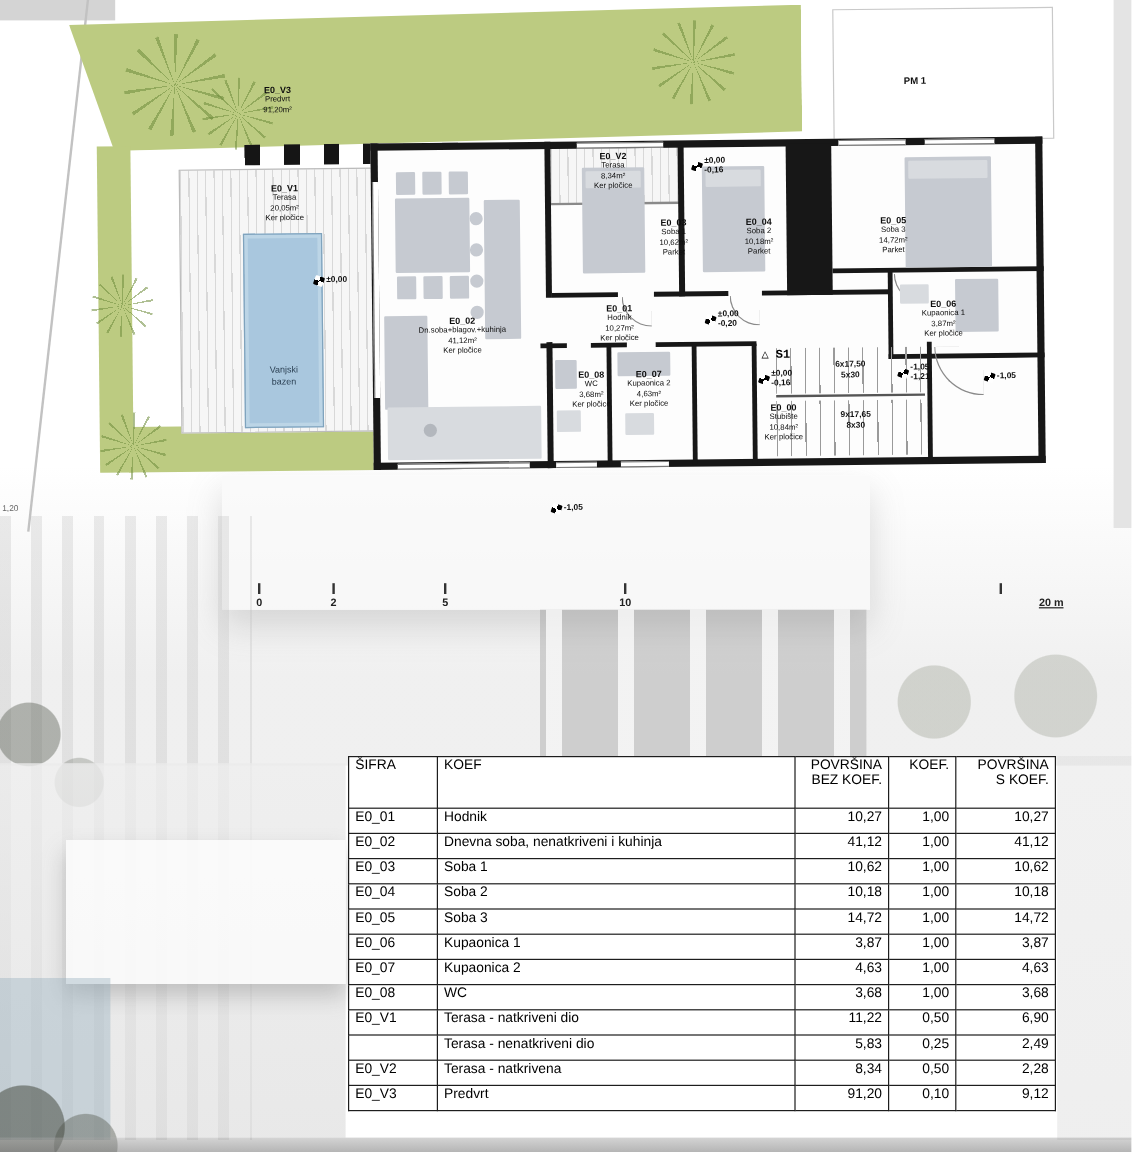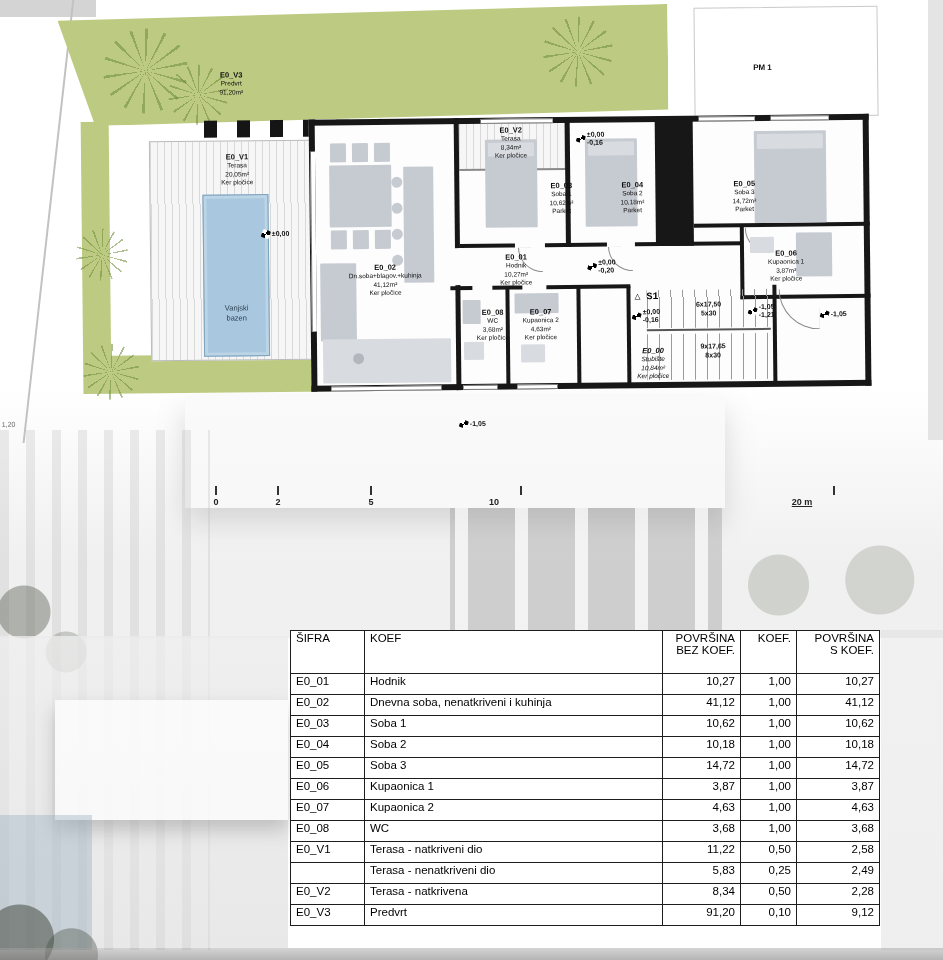--- a/index.html
+++ b/index.html
@@ -227,21 +227,21 @@
     <span>WC</span>
     <span>3,68m²</span>
     <span>Ker pločice</span>
   </div>
   <div class="rlabel" style="left:540px;top:308px;">
     <span class="code">E0_07</span>
     <span>Kupaonica 2</span>
     <span>4,63m²</span>
     <span>Ker pločice</span>
   </div>
-  <div class="rlabel" style="left:652px;top:348px;font-style:italic;">
+  <div class="rlabel" style="left:652px;top:337px;">
     <span class="code">E0_00</span>
     <span>Stubište</span>
     <span>10,84m²</span>
     <span>Ker pločice</span>
   </div>
 
   <div class="s1" style="left:634px;top:292px;font-family:Liberation Mono, monospace;">△ S1</div>
   <div class="srun" style="left:708px;top:302px;">
     <span>6x17,50</span>
     <span>5x30</span>
@@ -302,22 +302,22 @@
 
 <div>
   <div class="tick" style="left:215px;"></div>
   <div class="tick" style="left:277px;"></div>
   <div class="tick" style="left:370px;"></div>
   <div class="tick" style="left:520px;"></div>
   <div class="tick" style="left:833px;"></div>
   <div class="ticklab" style="left:216px;">0</div>
   <div class="ticklab" style="left:278px;">2</div>
   <div class="ticklab" style="left:371px;">5</div>
-  <div class="ticklab" style="left:494px;">10</div>
-  <div class="ticklab" style="left:802px;text-decoration:underline;">20 m</div>
+  <div class="ticklab" style="left:521px;">10</div>
+  <div class="ticklab" style="left:876px;text-decoration:underline;">20 m</div>
 </div>
 
 <table id="areatable">
   <colgroup>
       <col class="c-code">
       <col class="c-opis">
       <col class="c-bez">
       <col class="c-koef">
       <col class="c-s">
     </colgroup>
@@ -385,21 +385,21 @@
     <td>WC</td>
     <td class="num">3,68</td>
     <td class="num">1,00</td>
     <td class="num">3,68</td>
   </tr>
   <tr>
     <td>E0_V1</td>
     <td>Terasa - natkriveni dio</td>
     <td class="num">11,22</td>
     <td class="num">0,50</td>
-    <td class="num">2,58</td>
+    <td class="num">6,90</td>
   </tr>
   <tr>
     <td></td>
     <td>Terasa - nenatkriveni dio</td>
     <td class="num">5,83</td>
     <td class="num">0,25</td>
     <td class="num">2,49</td>
   </tr>
   <tr>
     <td>E0_V2</td>

